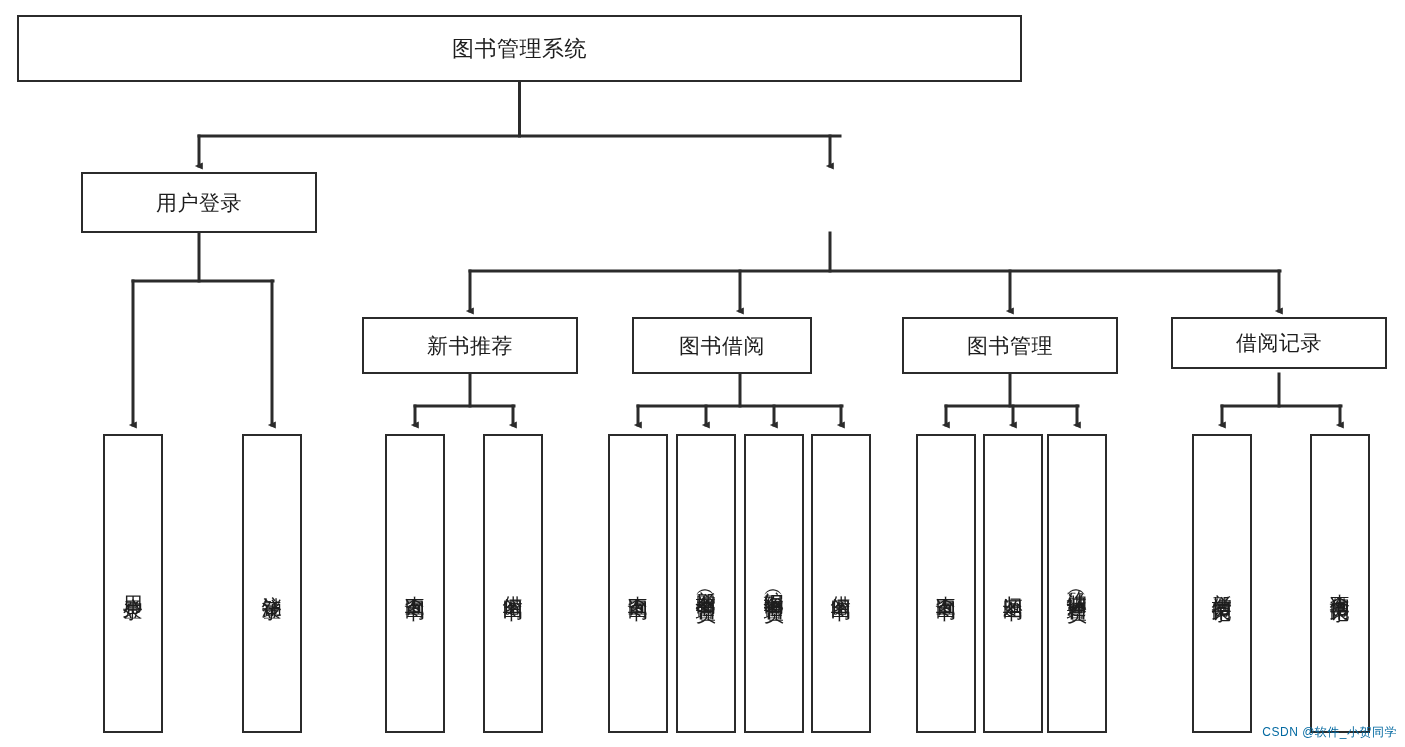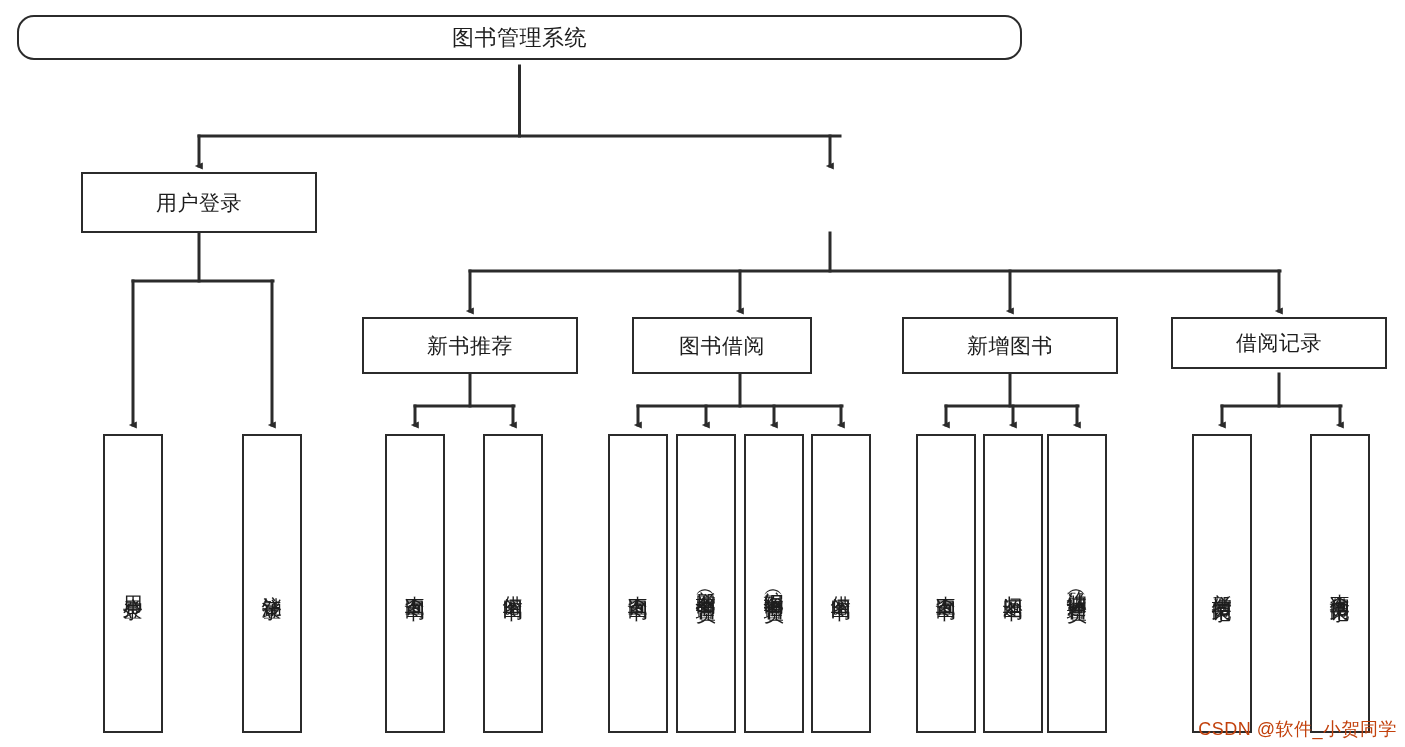--- a/index.html
+++ b/index.html
@@ -59,22 +59,22 @@
     display: block;
     white-space: pre-line;
   }
   #root-node {
     font-size: 22px;
   }
   #watermark {
     position: absolute;
     right: 8px;
     bottom: 6px;
-    font-size: 18px;
-    color: #c2410c;
+    font-size: 12px;
+    color: #0369a1;
     letter-spacing: 0.5px;
     white-space: nowrap;
     pointer-events: none;
   }
 </style>
 </head>
 <body>
 
 <div id="diagram-root">
 
@@ -121,36 +121,36 @@
       <path d="M1013,406 L1013,425" marker-end="url(#arrowhead)"></path>
       <path d="M1077,406 L1077,425" marker-end="url(#arrowhead)"></path>
 
       <path d="M1279,374 L1279,406"></path>
       <path d="M1222,406 L1341,406"></path>
       <path d="M1222,406 L1222,425" marker-end="url(#arrowhead)"></path>
       <path d="M1340,406 L1340,425" marker-end="url(#arrowhead)"></path>
     </g>
   </svg>
 
-  <div class="node horizontal" id="root-node" style="left:17px; top:15px; width:1005px; height:45px;border-radius:17px;">
+  <div class="node horizontal" id="root-node" style="left:17px; top:15px; width:1005px; height:67px;">
     <span class="node-label">图书管理系统</span>
   </div>
 
   <div class="node horizontal" style="left:81px; top:172px; width:236px; height:61px;">
     <span class="node-label">用户登录</span>
   </div>
 
   <div class="node horizontal" style="left:362px; top:317px; width:216px; height:57px;">
     <span class="node-label">新书推荐</span>
   </div>
   <div class="node horizontal" style="left:632px; top:317px; width:180px; height:57px;">
     <span class="node-label">图书借阅</span>
   </div>
   <div class="node horizontal" style="left:902px; top:317px; width:216px; height:57px;">
-    <span class="node-label">新增图书</span>
+    <span class="node-label">图书管理</span>
   </div>
   <div class="node horizontal" style="left:1171px; top:317px; width:216px; height:52px;">
     <span class="node-label">借阅记录</span>
   </div>
 
   <div class="node vertical" style="left:103px; top:434px; width:60px; height:299px;">
     <span class="node-label">用户登录</span>
   </div>
   <div class="node vertical" style="left:242px; top:434px; width:60px; height:299px;">
     <span class="node-label">注销登录</span>

